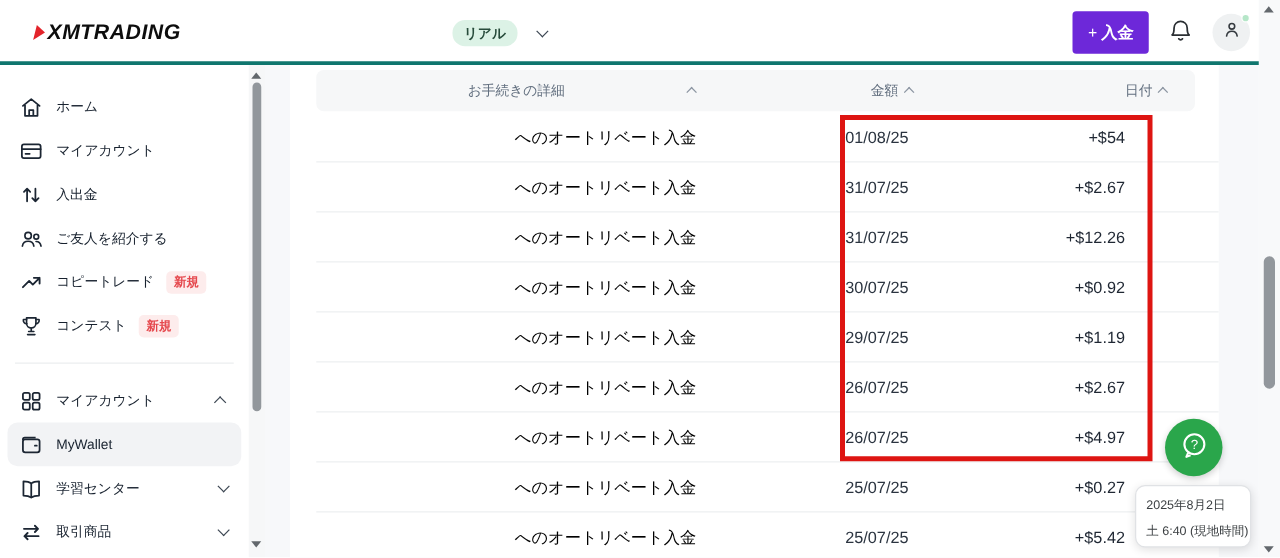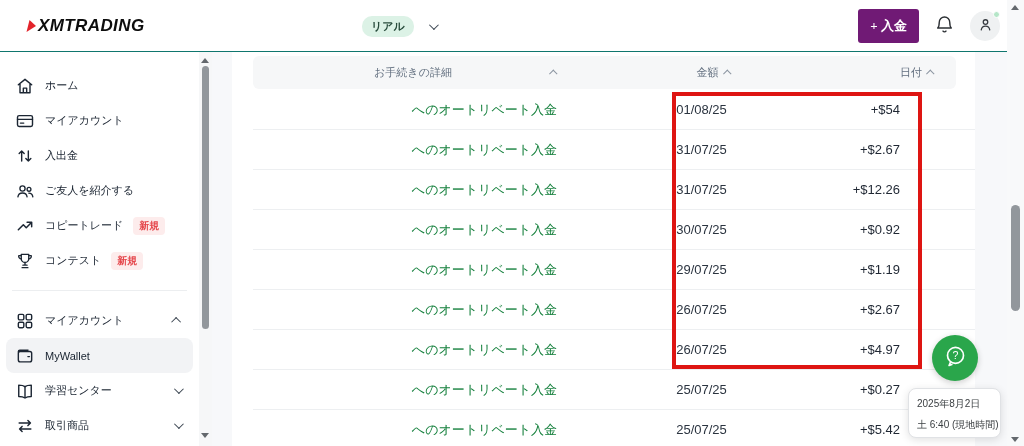--- a/index.html
+++ b/index.html
@@ -2,34 +2,34 @@
 <html><head>
 <meta charset="utf-8">
 <style>
   * { margin:0; padding:0; box-sizing:border-box; }
   html,body { width:1024px; height:446px; overflow:hidden;
     font-family:"Liberation Sans","DejaVu Sans",sans-serif; background:#fff; color:#1c2530; }
   .stage { position:relative; width:1024px; height:446px; overflow:hidden; }
 
   
   .topbar { position:absolute; left:0; top:0; width:1024px; height:52px; background:#fff;
-    border-bottom:1px solid #0f766e; z-index:5; }
+    border-bottom:3px solid #0f766e; z-index:5; }
   .logo { position:absolute; left:28px; top:0; height:52px; display:flex; align-items:center; cursor:pointer; }
   .logo-mark { width:0; height:0; border-left:8px solid #e3242b; border-top:6px solid transparent;
     border-bottom:6px solid transparent; transform:skewX(-14deg); margin-right:2px; }
   .logo-text { font-size:17px; font-weight:800; font-style:italic; letter-spacing:.4px; color:#0d0d0d; }
   .acct { position:absolute; left:362px; top:0; height:52px; display:flex; align-items:center; gap:15px;justify-content:center; }
   .acct-badge { background:#dcf2e6; color:#274b3b; font-size:11px; font-weight:600;
     padding:3px 9px; border-radius:10px; }
   .chev { display:inline-block; width:7px; height:7px; border-right:1.7px solid #3c4652;
     border-bottom:1.7px solid #3c4652; }
   .chev-down { transform:rotate(45deg) translateY(-2px); }
   .chev-up { transform:rotate(-135deg) translateY(-2px); }
   .top-right { position:absolute; right:24px; top:0; height:52px; display:flex; align-items:center; gap:15px; }
-  .deposit-btn { background:#701a75; color:#fff; font-size:13px; font-weight:600; border:none;
+  .deposit-btn { background:#6d28d9; color:#fff; font-size:13px; font-weight:600; border:none;
     border-radius:3px; padding:8px 12px; cursor:pointer; white-space:nowrap;font-family:Liberation Serif, serif; }
   .icon-btn { background:none; border:none; cursor:pointer; display:flex; align-items:center; }
   .avatar { position:relative; width:30px; height:30px; border-radius:50%; background:#eff1f2;
     display:flex; align-items:center; justify-content:center; cursor:pointer; }
   .avatar-dot { position:absolute; right:0; top:0; width:7px; height:7px; border-radius:50%;
     background:#b5e6c8; border:1px solid #fff; }
 
   
   .sidebar { position:absolute; left:0; top:52px; width:199px; height:394px; background:#fff;
     padding-top:16px; z-index:4; }
@@ -60,21 +60,21 @@
     border-radius:6px; display:grid; grid-template-columns:320px 257px 126px; align-items:center;
     font-size:11px; color:#626f7f;gap:12px; }
   .th { position:relative; display:flex; align-items:center; justify-content:center; gap:6px;
     height:100%; cursor:pointer; }
   .sort-caret { display:inline-block; width:6px; height:6px; border-right:1.5px solid #8b95a1;
     border-bottom:1.5px solid #8b95a1; transform:rotate(-135deg) translateY(-1px); }
   .th-detail .sort-caret { position:absolute; right:16px; top:14px; }
   .tbody { position:absolute; left:21px; top:38px; right:0; }
   .trow { display:grid; grid-template-columns:320px 257px 126px; align-items:center; height:40px;
     border-bottom:1px solid #edeff1; font-size:13px; }
-  .td-detail { text-align:right; padding-right:16px; color:#15803d; }
+  .td-detail { text-align:right; padding-right:16px; color:#000000; }
   .td-date { text-align:center; color:#2b3440; }
   .td-amount { text-align:right; padding-right:56px; color:#1f2733; font-weight:500; white-space:nowrap; }
 
   
   .red-box { position:absolute; left:672px; top:92px; width:250px; height:277px;
     border:4px solid #de1512; z-index:7; pointer-events:none; }
   .chat-bubble { position:absolute; left:932px; top:335px; width:46px; height:46px; border-radius:50%;
     background:#2aa64b; display:flex; align-items:center; justify-content:center; cursor:pointer;
     z-index:9; box-shadow:0 2px 6px rgba(0,0,0,.2); border:none; }
   .datetime-tip { position:absolute; left:908px; top:388px; width:93px; height:50px; background:#fff;

